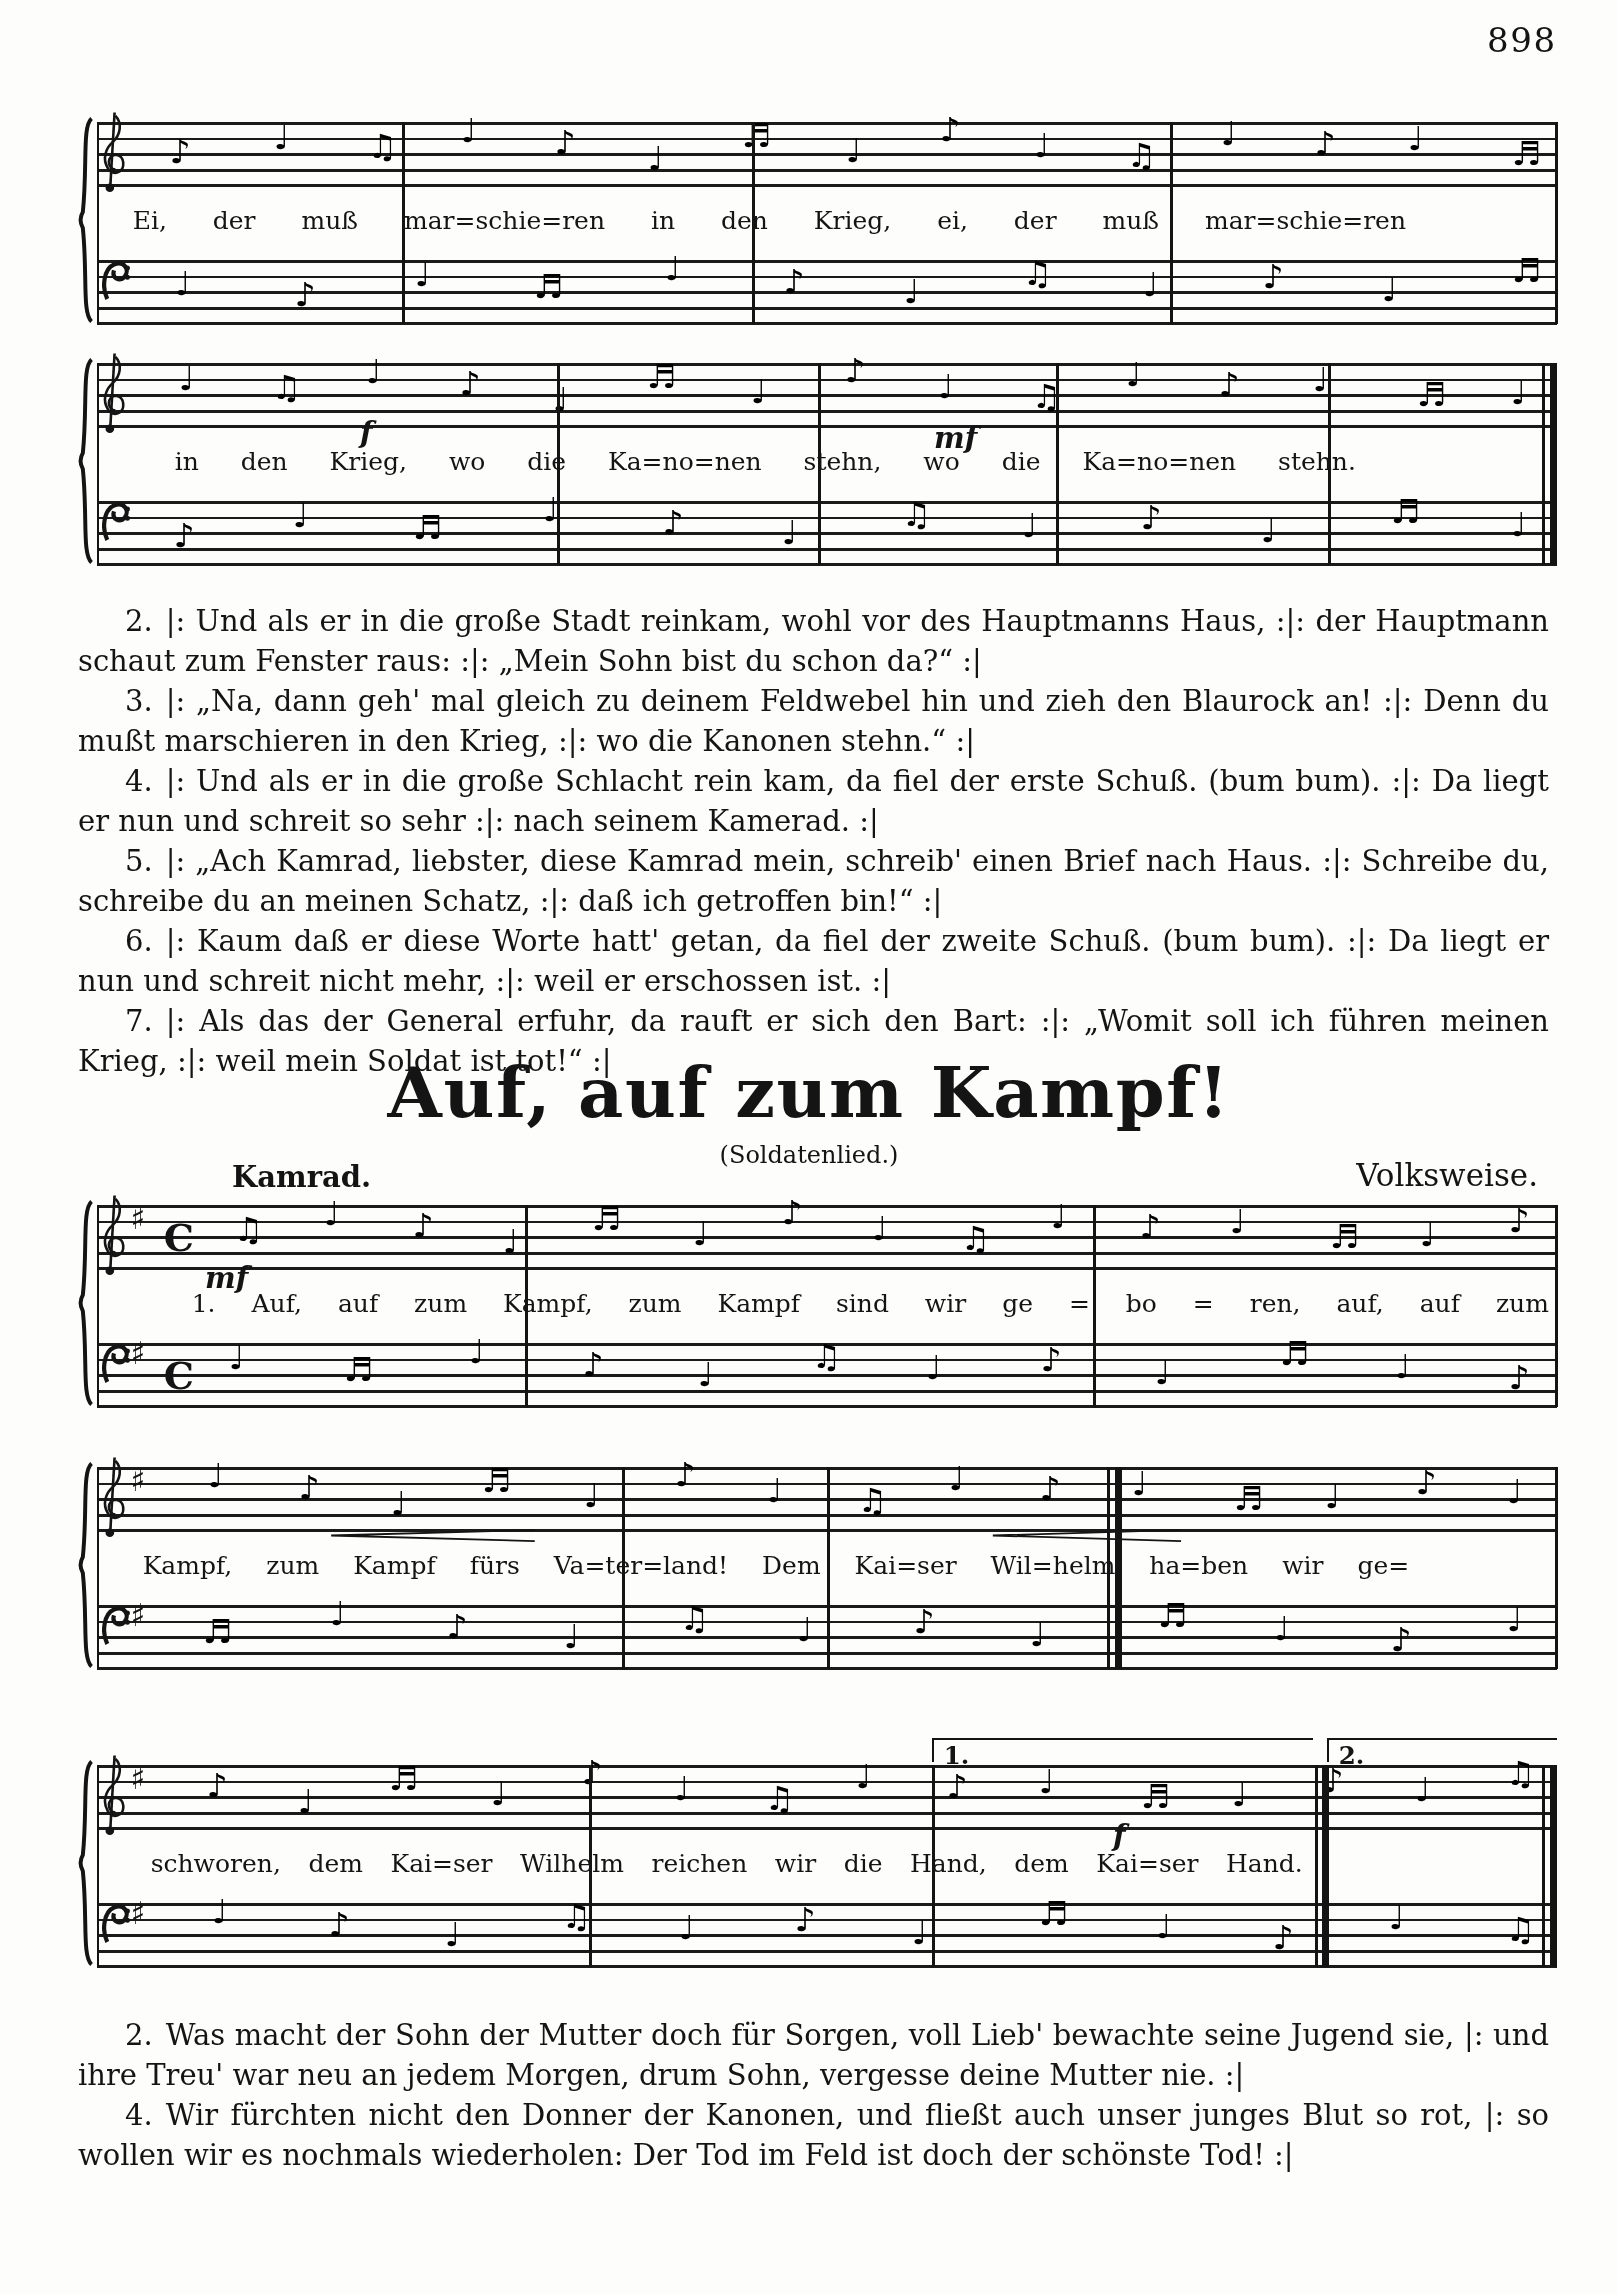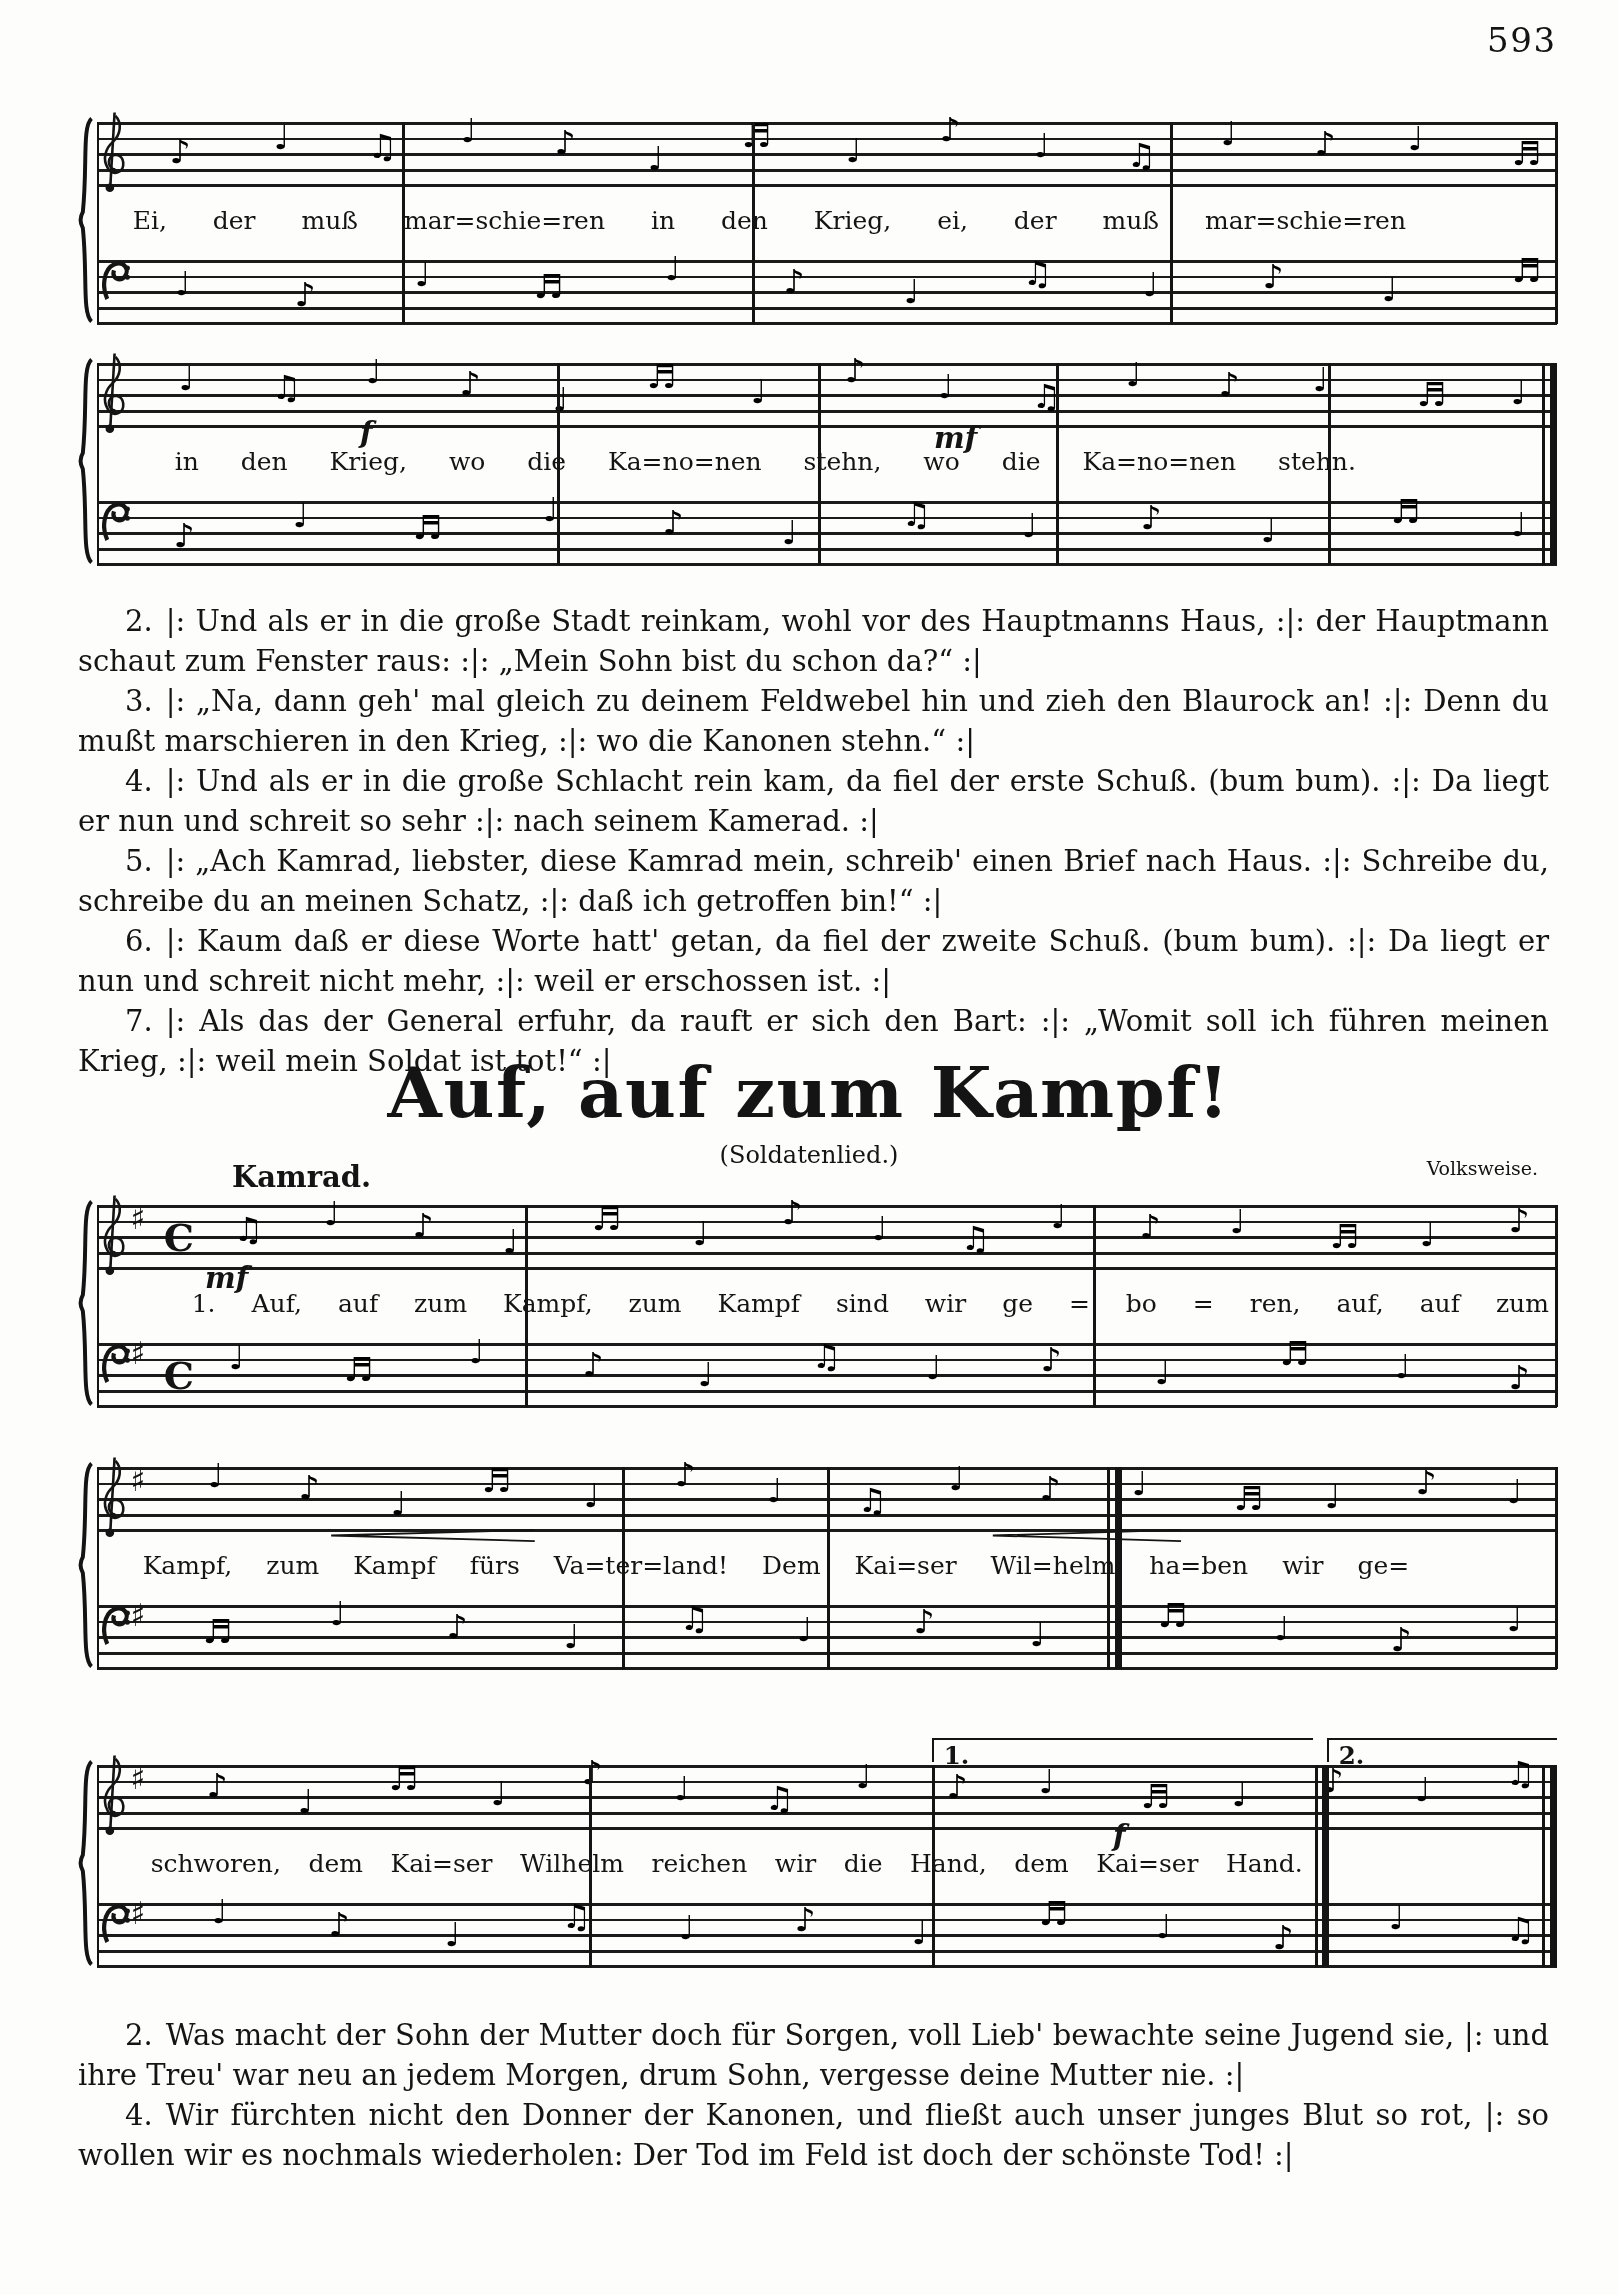--- a/index.html
+++ b/index.html
@@ -32,35 +32,35 @@
   .dyn{position:absolute;font-size:29px;font-style:italic;font-weight:bold;}
   .volta{position:absolute;height:24.5px;border-top:2.5px solid #141414;border-left:2.5px solid #141414;
          font-size:24.5px;font-weight:bold;padding:1.6px 0 0 9.8px;box-sizing:border-box;}
   .hairpin{position:absolute;}
 
   
   .song-title{position:absolute;top:1051px;left:0;width:100%;text-align:center;margin:0;
               font-size:70px;font-weight:bold;letter-spacing:1.6px;}
   .song-subtitle{position:absolute;top:1141px;left:0;width:100%;text-align:center;font-size:24px;}
   .tempo{position:absolute;top:1160px;left:232px;font-size:29px;font-weight:bold;}
-  .attribution{position:absolute;top:1157px;right:80px;font-size:19px;}
+  .attribution{position:absolute;top:1157px;right:80px;font-size:31px;}
 
   
   .verses{position:absolute;left:78px;width:1471px;font-size:29px;line-height:40px;text-align:justify;}
   .verses-1{top:601px;}
   .verses-2{top:2015px;}
   .verse{margin:0;text-indent:47px;}
   .vnum{margin-right:13px;}
 </style>
 </head>
 <body>
 
 <div class="page">
 
-  <div class="page-number">593</div>
+  <div class="page-number">898</div>
 
   <div class="system" id="sys1" style="top:106px">
     <div class="brace"><svg viewBox="0 0 22 260" width="18" height="206">
           <path d="M18 2 C6 12 13 62 7 120 C3 127 3 133 7 140 C13 198 6 248 18 258" fill="none" stroke="#141414" stroke-width="5"></path>
         </svg></div>
     <div class="staff treble">
         <div class="sline" style="top: 0px;"></div>
         <div class="sline" style="top: 15.5px;"></div>
         <div class="sline" style="top: 31px;"></div>
         <div class="sline" style="top: 47px;"></div>

